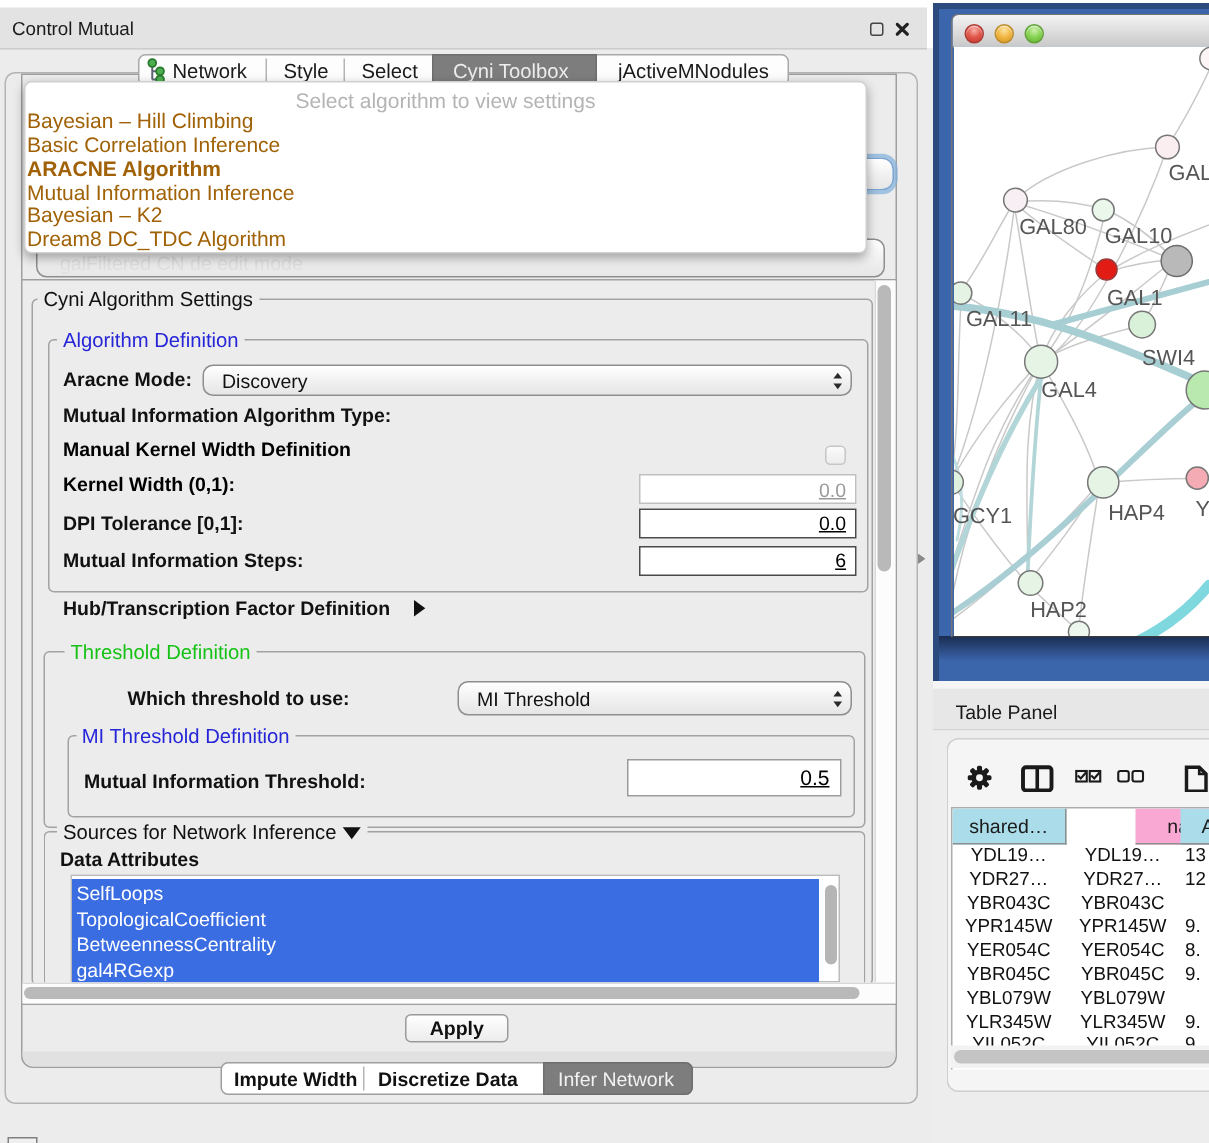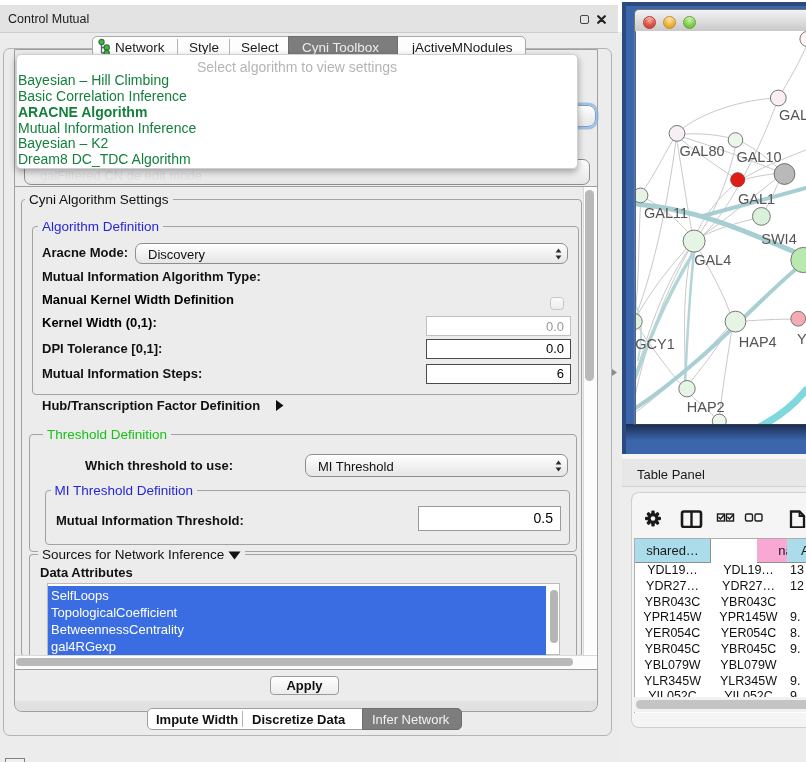--- a/index.html
+++ b/index.html
@@ -3,21 +3,21 @@
 <meta charset="utf-8">
 <style>
 html,body{margin:0;padding:0;}
 body{font-family:"Liberation Sans",sans-serif;background:#fff;}
 #root{position:relative;width:806px;height:762px;overflow:hidden;background:#fff;}
 .abs{position:absolute;}
 .lbl{font-weight:bold;font-size:13px;color:#111;}
 .lbl.dis{color:#000000;}
 .combo{position:absolute;border:1px solid #8e8e8e;border-radius:7px;background:linear-gradient(#ffffff,#efefef 60%,#e6e6e6);box-shadow:inset 0 1px 0 #fff;}
 .combo .ct{position:absolute;left:12px;top:50%;transform:translateY(-50%);font-size:13px;color:#111;}
-.tfield{position:absolute;background:#fff;font-size:13px;text-align:right;}
+.tfield{position:absolute;background:#fff;font-size:13px;text-align:right;text-decoration:underline;}
 .group{position:absolute;border:1px solid #a2a2a2;border-radius:4px;}
 .gtitle{position:absolute;background:#ececec;padding:0 4px;font-size:13.5px;line-height:15px;}
 </style>
 </head>
 <body>
 <div id="root">
 
   <div class="abs" style="left:0;top:32px;width:622px;height:730px;background:#ececec;"></div>
 
   <div class="abs" style="left:0;top:5px;width:618px;height:27px;background:#e3e3e3;border-bottom:1px solid #cccccc;"></div>
@@ -124,21 +124,21 @@
   <div class="abs" style="left:372px;top:712px;font-size:13px;color:#f2f2f2;">Infer Network</div>
 
   <div class="abs" style="left:5px;top:757.5px;width:18px;height:8px;background:#f0f0f0;border:1.5px solid #808080;"></div>
 
   <div class="abs" style="left:612px;top:369px;width:5px;height:7px;background:#8a8a8a;clip-path:polygon(0 0,100% 50%,0 100%);"></div>
 
   <div class="combo" style="left:25px;top:104.5px;width:569px;height:20px;box-shadow:0 0 0 2.5px rgba(130,175,220,0.7);border-color:#79a5d2;border-radius:8px;z-index:3;"></div>
 
   <div class="abs" style="left:16px;top:53.5px;width:562px;height:115.5px;background:#fff;border:1px solid #d0d0d0;border-radius:5px;box-shadow:0 3px 7px rgba(0,0,0,0.35);box-sizing:border-box;z-index:4;"></div>
   <div class="abs" style="left:16px;top:59px;width:562px;text-align:center;font-size:14px;color:#b4b4b4;z-index:4;">Select algorithm to view settings</div>
-  <div class="abs" style="left:18px;top:73px;font-size:14px;color:#15803d;line-height:15.84px;z-index:4;">Bayesian – Hill Climbing<br>Basic Correlation Inference<br><b>ARACNE Algorithm</b><br>Mutual Information Inference<br>Bayesian – K2<br>Dream8 DC_TDC Algorithm</div>
+  <div class="abs" style="left:18px;top:73px;font-size:14px;color:#a16207;line-height:15.84px;z-index:4;">Bayesian – Hill Climbing<br>Basic Correlation Inference<br><b>ARACNE Algorithm</b><br>Mutual Information Inference<br>Bayesian – K2<br>Dream8 DC_TDC Algorithm</div>
 
   <div class="abs" style="left:622px;top:2px;width:184px;height:452px;background:#3c66ac;"></div>
   <div class="abs" style="left:622px;top:2px;width:184px;height:4px;background:#2b4a7d;"></div>
   <div class="abs" style="left:622px;top:2px;width:4px;height:452px;background:#2b4a7d;"></div>
   <div class="abs" style="left:626px;top:424px;width:180px;height:17px;background:linear-gradient(rgba(13,25,52,0.75),rgba(62,104,171,0));"></div>
 
   <div class="abs" style="left:634px;top:9px;width:172px;height:414px;border:1px solid #757575;border-right:none;border-bottom:1px solid #3a3a3a;border-radius:5px 0 0 0;"></div>
   <div class="abs" style="left:635px;top:10px;width:171px;height:21px;background:linear-gradient(#f3f3f3,#c9c9c9);border-radius:4px 0 0 0;border-bottom:1px solid #8a8a8a;"></div>
   <div class="abs" style="left:643px;top:16px;width:11px;height:11px;border-radius:50%;background:radial-gradient(circle at 50% 30%,#f7b0a8 0%,#e05347 50%,#c23c33 100%);border:0.5px solid #ad3a32;box-shadow:inset 0 1px 1px rgba(255,255,255,0.6);"></div>
   <div class="abs" style="left:663px;top:16px;width:11px;height:11px;border-radius:50%;background:radial-gradient(circle at 50% 30%,#fce3a0 0%,#f0b43f 50%,#d29527 100%);border:0.5px solid #bd8c2c;box-shadow:inset 0 1px 1px rgba(255,255,255,0.6);"></div>

